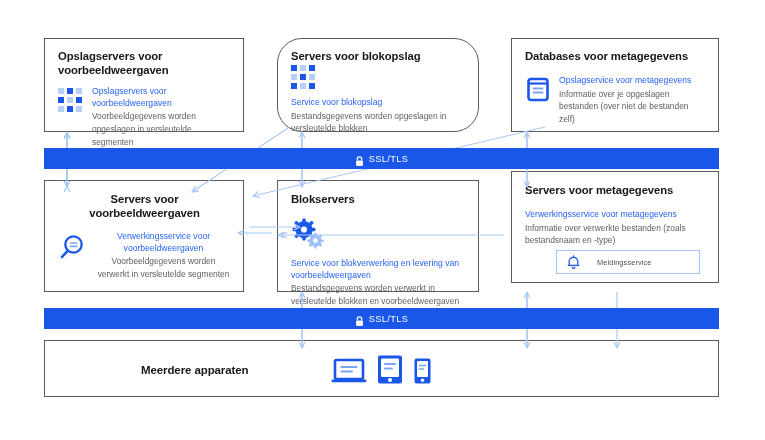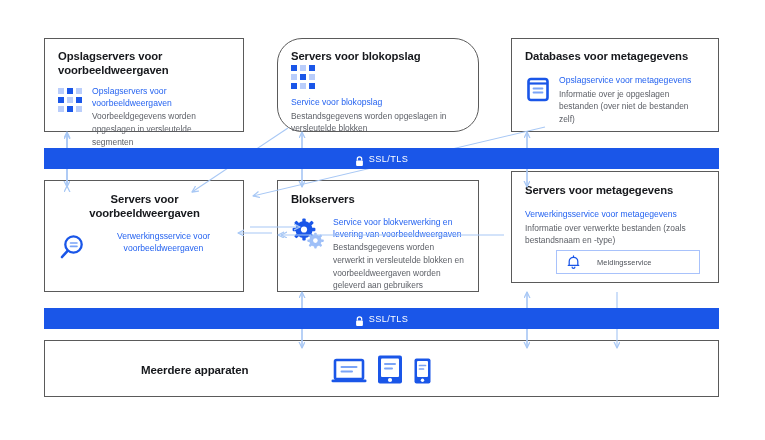--- a/index.html
+++ b/index.html
@@ -223,29 +223,30 @@
       <div class="svc" style="margin-top:11px;">
         <span class="magicon">
           <svg viewBox="0 0 30 30" width="30" height="30">
             <circle cx="15.5" cy="12.5" r="8.2" fill="none" stroke="#1a56e8" stroke-width="2.3"></circle>
             <path d="M9.6 18.8 L4 25" stroke="#1a56e8" stroke-width="2.6" stroke-linecap="round"></path>
             <path d="M12.5 11 H19 M12.5 14.4 H19" stroke="#7aa4f7" stroke-width="1.6" stroke-linecap="round"></path>
           </svg>
         </span>
         <span class="svc-text">
           <div class="svc-name">Verwerkingsservice voor voorbeeldweergaven</div>
+          <div class="svc-desc">Voorbeeldgegevens worden verwerkt in versleutelde segmenten</div>
         </span>
       </div>
     </div>
   </div>
 
   <div class="box" style="left:277px; top:180px; width:202px; height:112px;">
     <div style="padding:11px 12px 0 13px;">
       <div class="box-title">Blokservers</div>
-      <div class="svc" style="margin-top:11px;">
+      <div class="svc" style="margin-top:11px;flex-direction:column;">
         <span class="gearicon">
           <svg viewBox="0 0 34 32" width="34" height="32">
             <g fill="#1a56e8">
               <circle cx="13" cy="11.5" r="8.6"></circle>
               <g>
                 <rect x="11.3" y="0.6" width="3.4" height="4" rx="1"></rect>
                 <rect x="11.3" y="18.4" width="3.4" height="4" rx="1"></rect>
                 <rect x="1.6" y="9.8" width="4" height="3.4" rx="1"></rect>
                 <rect x="20.4" y="9.8" width="4" height="3.4" rx="1"></rect>
                 <rect x="3.9" y="3.1" width="3.4" height="4" rx="1" transform="rotate(-45 5.6 5.1)"></rect>

